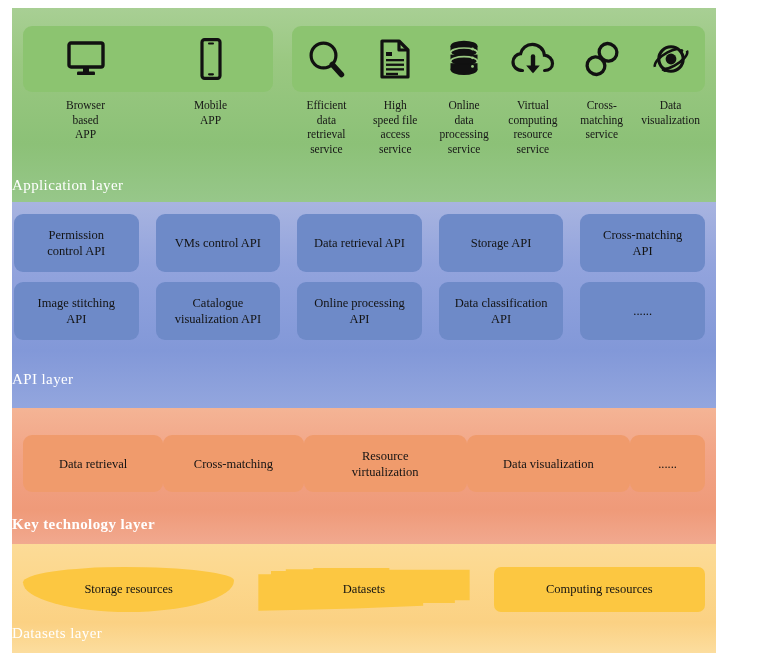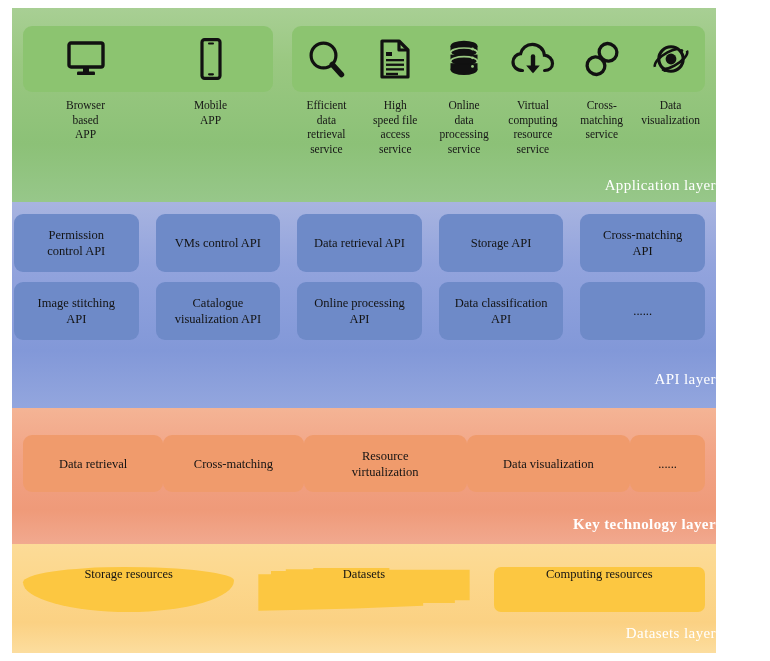--- a/index.html
+++ b/index.html
@@ -33,21 +33,21 @@
   .layer {
     position: relative;
     box-sizing: border-box;
     width: 100%;
     overflow: hidden;
   }
   .layer-label {
     position: absolute;
     left: 0;
     right: 0;
-    text-align: right;
+    text-align: left;
     color: #ffffff;
     font-size: 15px;
     letter-spacing: 0.4px;
     white-space: nowrap;
   }
 
   
   .layer-application {
     height: 194px;
     background: linear-gradient(to bottom, #a8cf94 0%, #9ac881 28%, #8cc177 70%, #97c78a 100%);
@@ -179,20 +179,21 @@
     right: 11px;
     display: flex;
     gap: 24px;
     align-items: center;
   }
   .res-box {
     position: relative;
     height: 45px;
     flex: 1;
     display: flex;
+    align-items: center;
     justify-content: center;
     text-align: center;
     font-size: 12.5px;
     color: #131313;
     box-sizing: border-box;
   }
   .res-box .res-shape {
     position: absolute;
     inset: 0;
     background: #fcc741;

